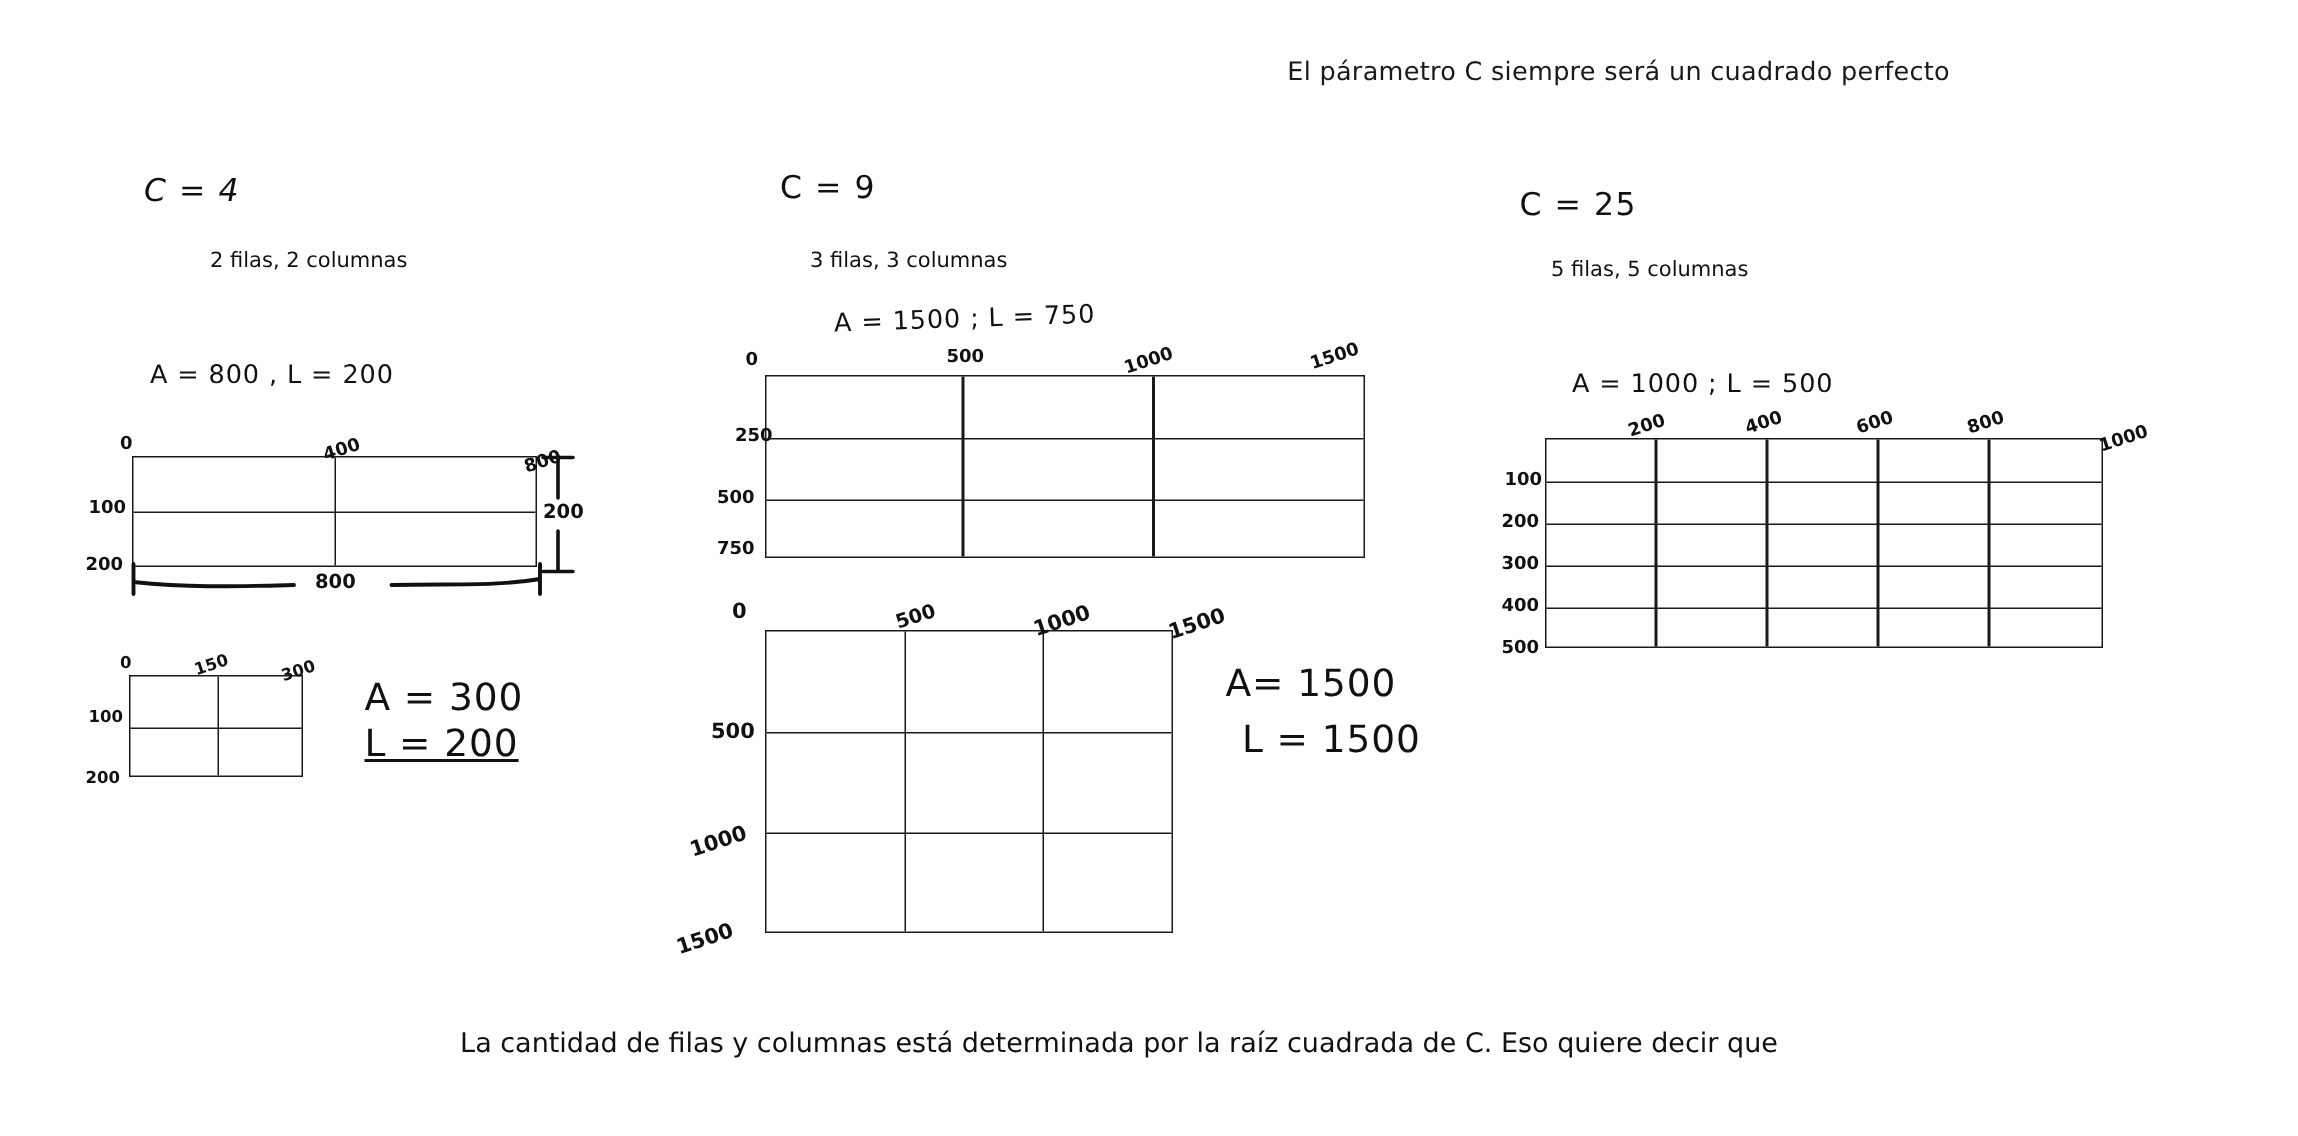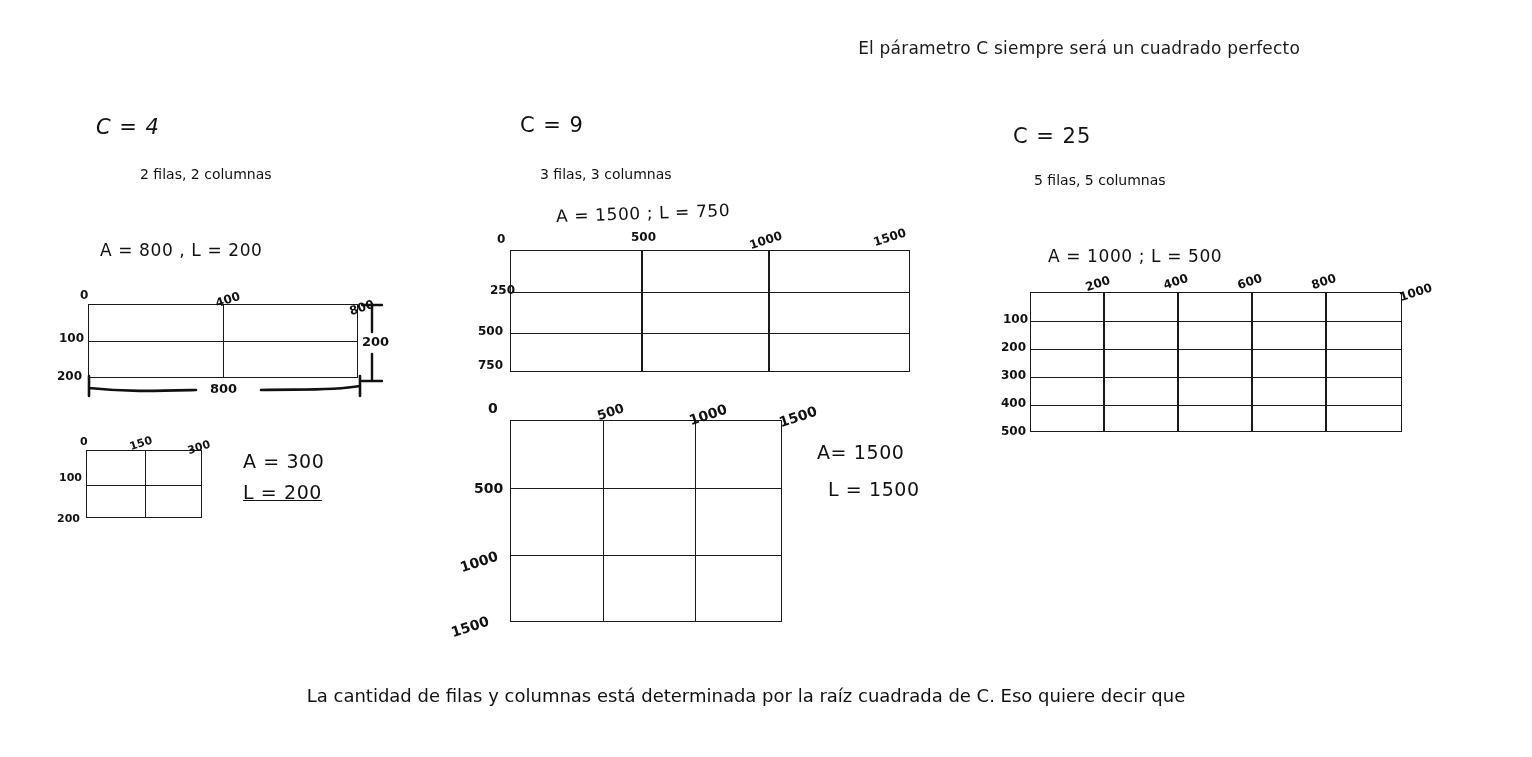--- a/index.html
+++ b/index.html
@@ -31,21 +31,21 @@
     font-size: 21px;
     letter-spacing: 1px;
   }
   .sub-label {
     font-size: 14px;
   }
   .al-label {
     font-size: 17px;
     letter-spacing: .6px;
   }
-  .al-label.big { font-size: 19px; }
+  .al-label.big { font-size: 25px; }
 
   .tick {
     font-size: 12px;
     font-weight: bold;
     color: #111;
     white-space: nowrap;
   }
   .tick.sm { font-size: 11px; }
   .tick.rot {
     transform: rotate(-18deg);

